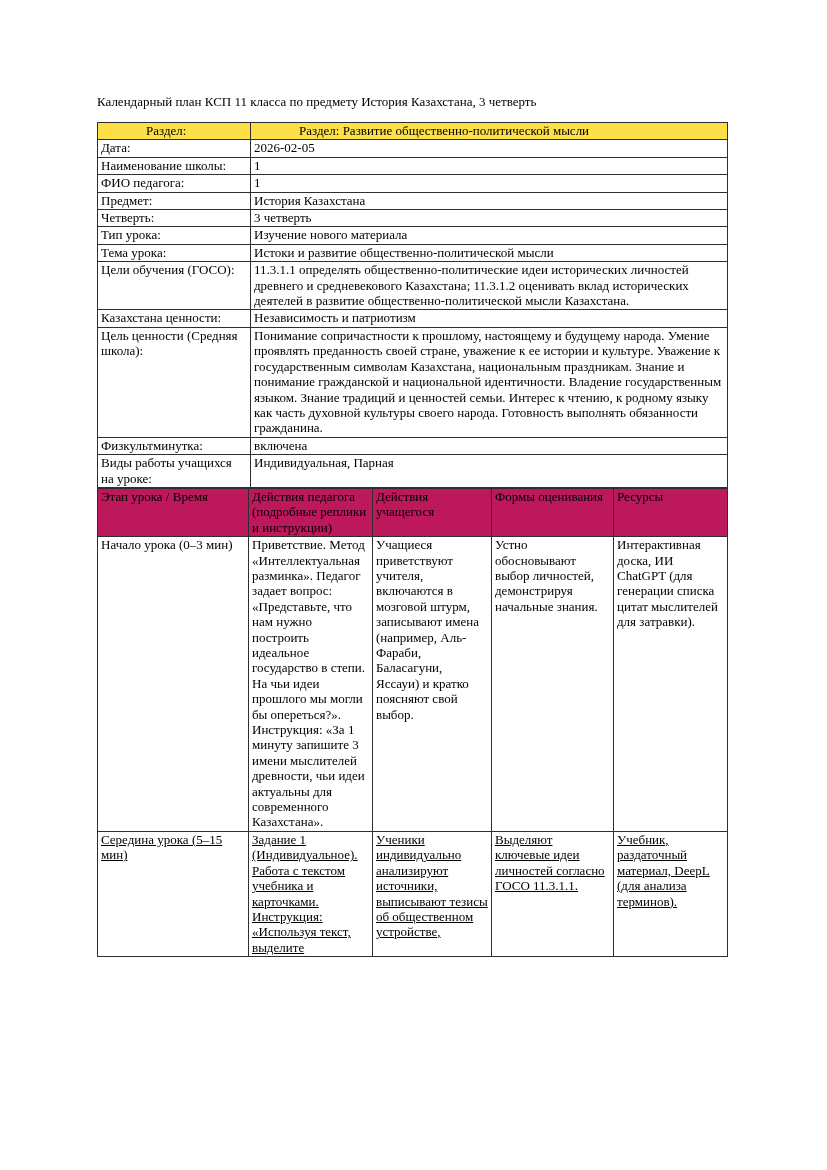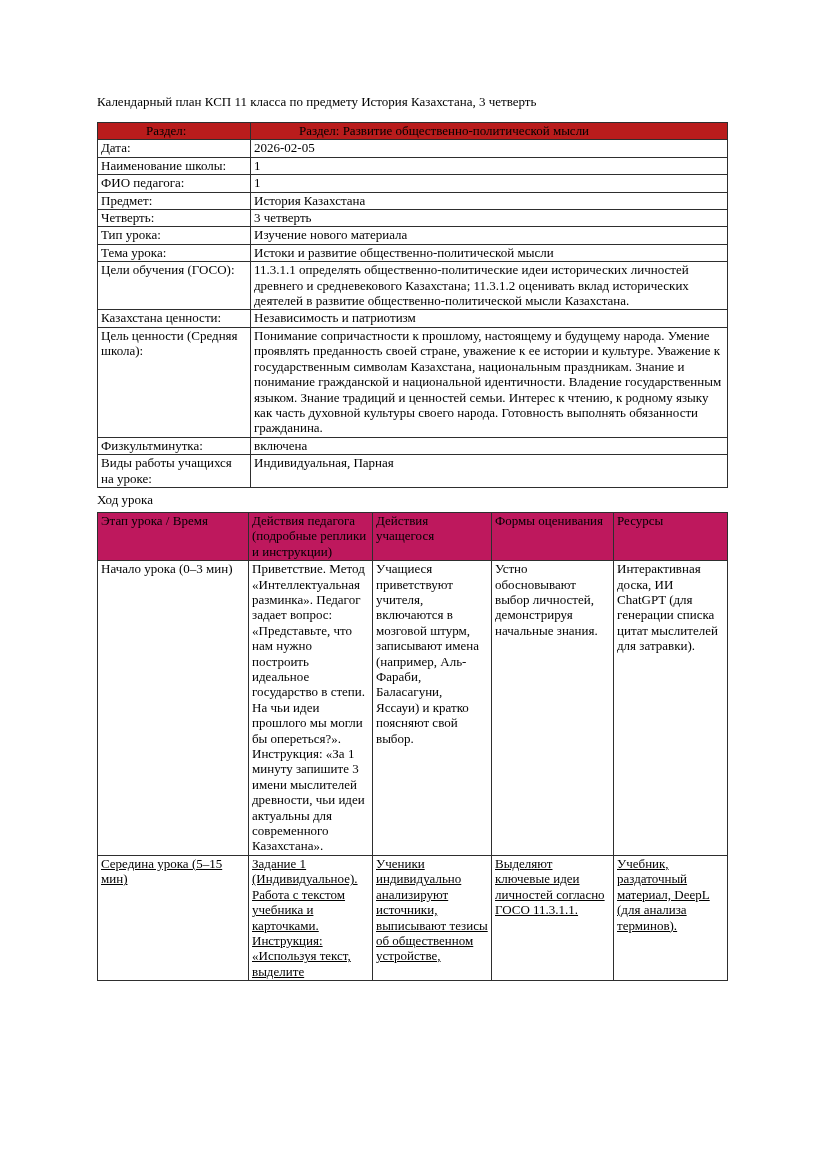--- a/index.html
+++ b/index.html
@@ -11,21 +11,21 @@
   td, th {
     border:1px solid #2e2e2e;
     font-size:13px;
     line-height:15.4px;
     padding:0 3px 1px 3px;
     vertical-align:top;
     text-align:left;
     font-weight:normal;
     word-wrap:break-word;
   }
-  .shaded { background:#b91c1c;padding-left:48px; }
+  .shaded { background:#fde047;padding-left:48px; }
   .lesson th { background:#be185d; }
   .section-heading { font-size:13px; font-weight:normal; line-height:15px; margin:4px 0 5px 0; }
   .clip { height:123px; overflow:hidden;text-decoration:underline; }
 </style>
 </head>
 <body>
 
 <div class="page">
 
   <p class="doc-title">Календарный план КСП 11 класса по предмету История Казахстана, 3 четверть</p>
@@ -84,21 +84,20 @@
         <td>Физкультминутка:</td>
         <td>включена</td>
       </tr>
       <tr>
         <td>Виды работы учащихся на уроке:</td>
         <td>Индивидуальная, Парная</td>
       </tr>
     </tbody>
   </table>
 
-  <p class="section-heading">Ход урока</p>
 
   <table class="lesson">
     <colgroup>
       <col style="width:151px">
         <col style="width:124px">
         <col style="width:119px">
         <col style="width:122px">
         <col style="width:114px">
     </colgroup>
     <thead>

